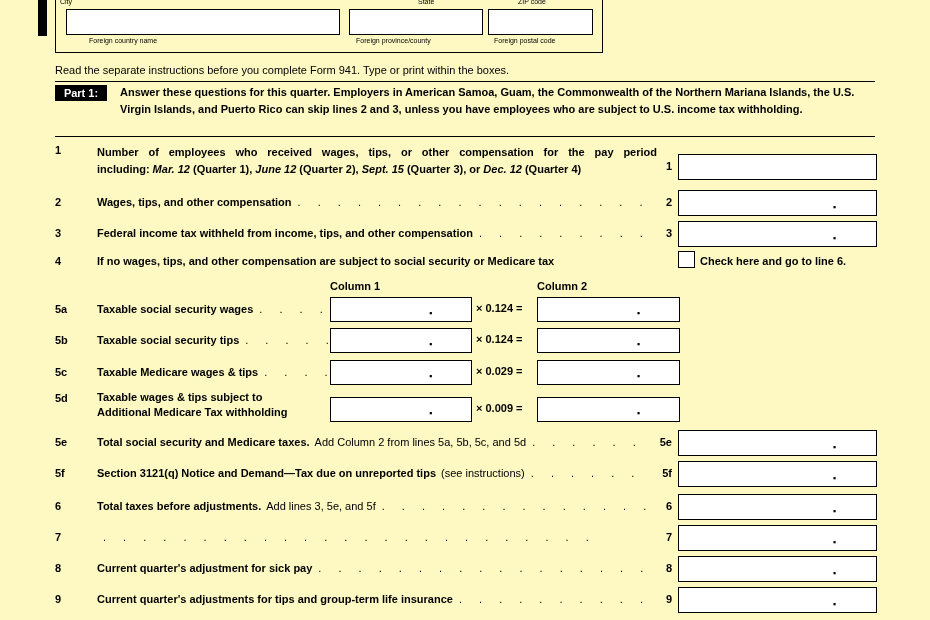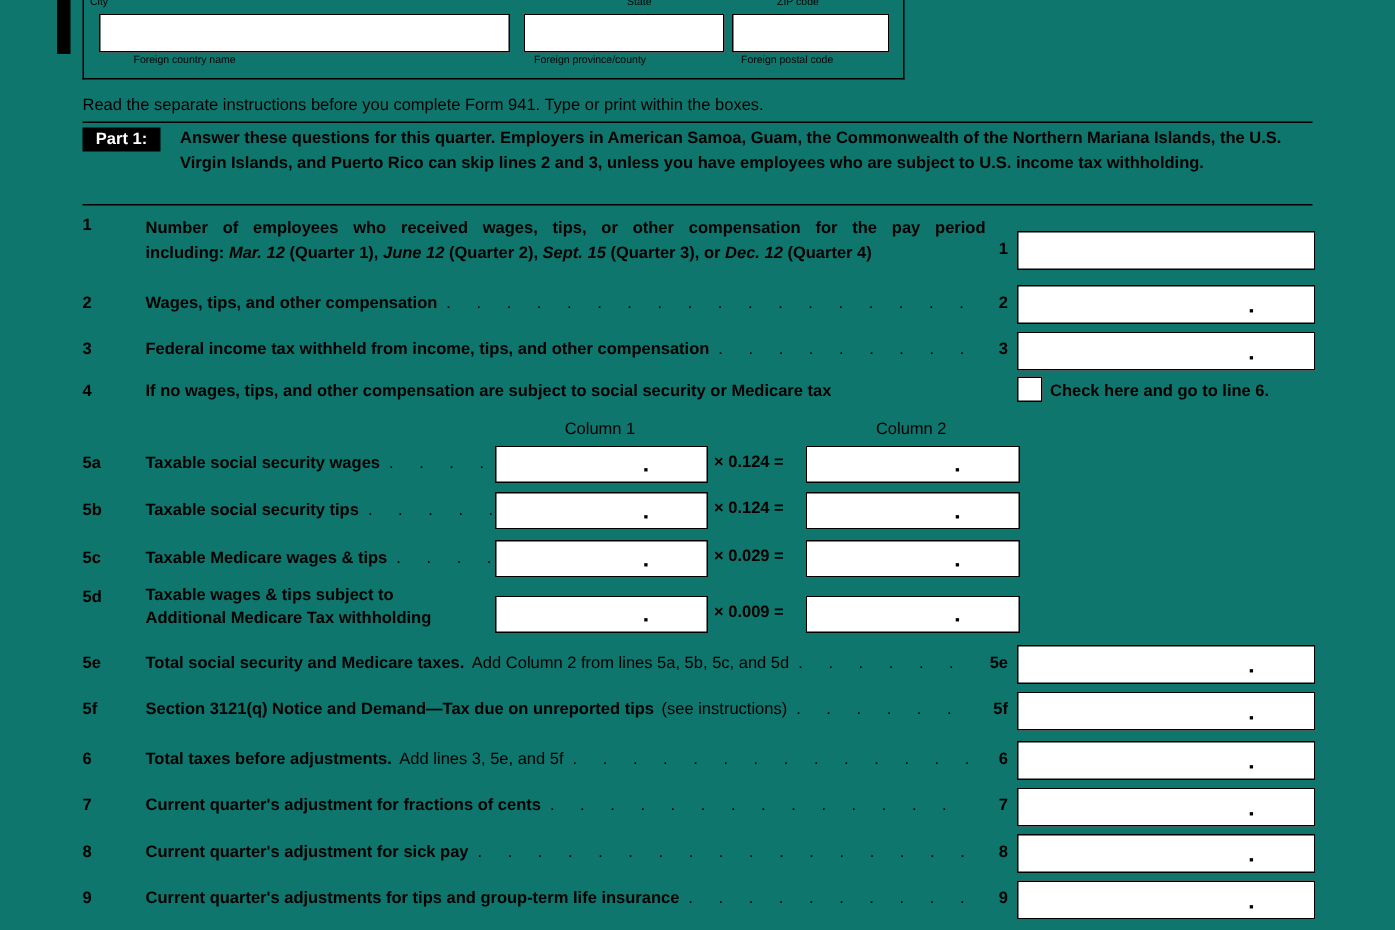--- a/index.html
+++ b/index.html
@@ -1,16 +1,16 @@
 <!DOCTYPE html>
 <html><head>
 <meta charset="utf-8">
 <style>
   html,body{margin:0;padding:0;background:#fff}
-  #page{position:relative;width:930px;height:620px;background:#0f766e;overflow:hidden;
+  #page{position:relative;width:930px;height:620px;background:#fef9c3;overflow:hidden;
         font-family:"Liberation Sans",sans-serif;color:#000;font-size:11px}
   .abs{position:absolute}
   .b{font-weight:bold}
   .i{font-style:italic}
   .reg{font-weight:normal;margin-left:5px}
   .rule{position:absolute;height:1px;background:#000}
   .box{position:absolute;border:1px solid #000;background:#fff}
   .wide{width:197px;height:24px}
   .colbox{width:140px;height:23px}
   .colbox2{width:141px;height:23px}
@@ -18,21 +18,21 @@
   .wide .dp{left:78%}
   .colbox .dp,.colbox2 .dp{left:70%}
   .cb{width:15px;height:15px;border:1px solid #000;background:#fff}
   .lnum{position:absolute;left:55px;width:34px;font-weight:bold}
   .rnum{position:absolute;left:644px;width:28px;text-align:right;font-weight:bold}
   .rowlab{position:absolute;left:97px;width:551px;display:flex;align-items:flex-end;white-space:nowrap}
   .rowlab5{position:absolute;left:97px;width:231px;display:flex;align-items:baseline;white-space:nowrap;font-weight:bold}
   .dots{flex:1 1 auto;overflow:hidden;margin-left:6px;font-weight:normal;letter-spacing:3px;word-spacing:8px;white-space:nowrap}
   .tiny{position:absolute;font-size:7px;white-space:nowrap}
   .factor{position:absolute;left:476px;width:58px;font-weight:bold}
-  .colhdr{position:absolute;top:280px;font-weight:normal;text-align:center}
+  .colhdr{position:absolute;top:280px;font-weight:bold;text-align:left}
   .part1chip{position:absolute;left:55px;top:85px;width:52px;height:16px;background:#000;color:#fff;
              font-weight:bold;text-align:center;line-height:16px}
   .justline{text-align:justify;text-align-last:justify}
 </style>
 </head>
 <body>
 
 <div id="page">
 
   <div class="abs" style="left:38px;top:0;width:9px;height:36px;background:#000"></div>
@@ -175,21 +175,20 @@
     <span class="reg">Add lines 3, 5e, and 5f</span>
     <span class="dots">. . . . . . . . . . . . . . . . . . . . . . . . .</span>
   </div>
   <div class="rnum" style="top:500px">6</div>
   <div class="box wide" style="left:678px;top:494px">
     <span class="dp">▪</span>
   </div>
 
   <div class="lnum" style="top:531px">7</div>
   <div class="rowlab" style="top:531px">
-    <span class="b">Current quarter's adjustment for fractions of cents</span>
     <span class="dots">. . . . . . . . . . . . . . . . . . . . . . . . .</span>
   </div>
   <div class="rnum" style="top:531px">7</div>
   <div class="box wide" style="left:678px;top:525px">
     <span class="dp">▪</span>
   </div>
 
   <div class="lnum" style="top:562px">8</div>
   <div class="rowlab" style="top:562px">
     <span class="b">Current quarter's adjustment for sick pay</span>

